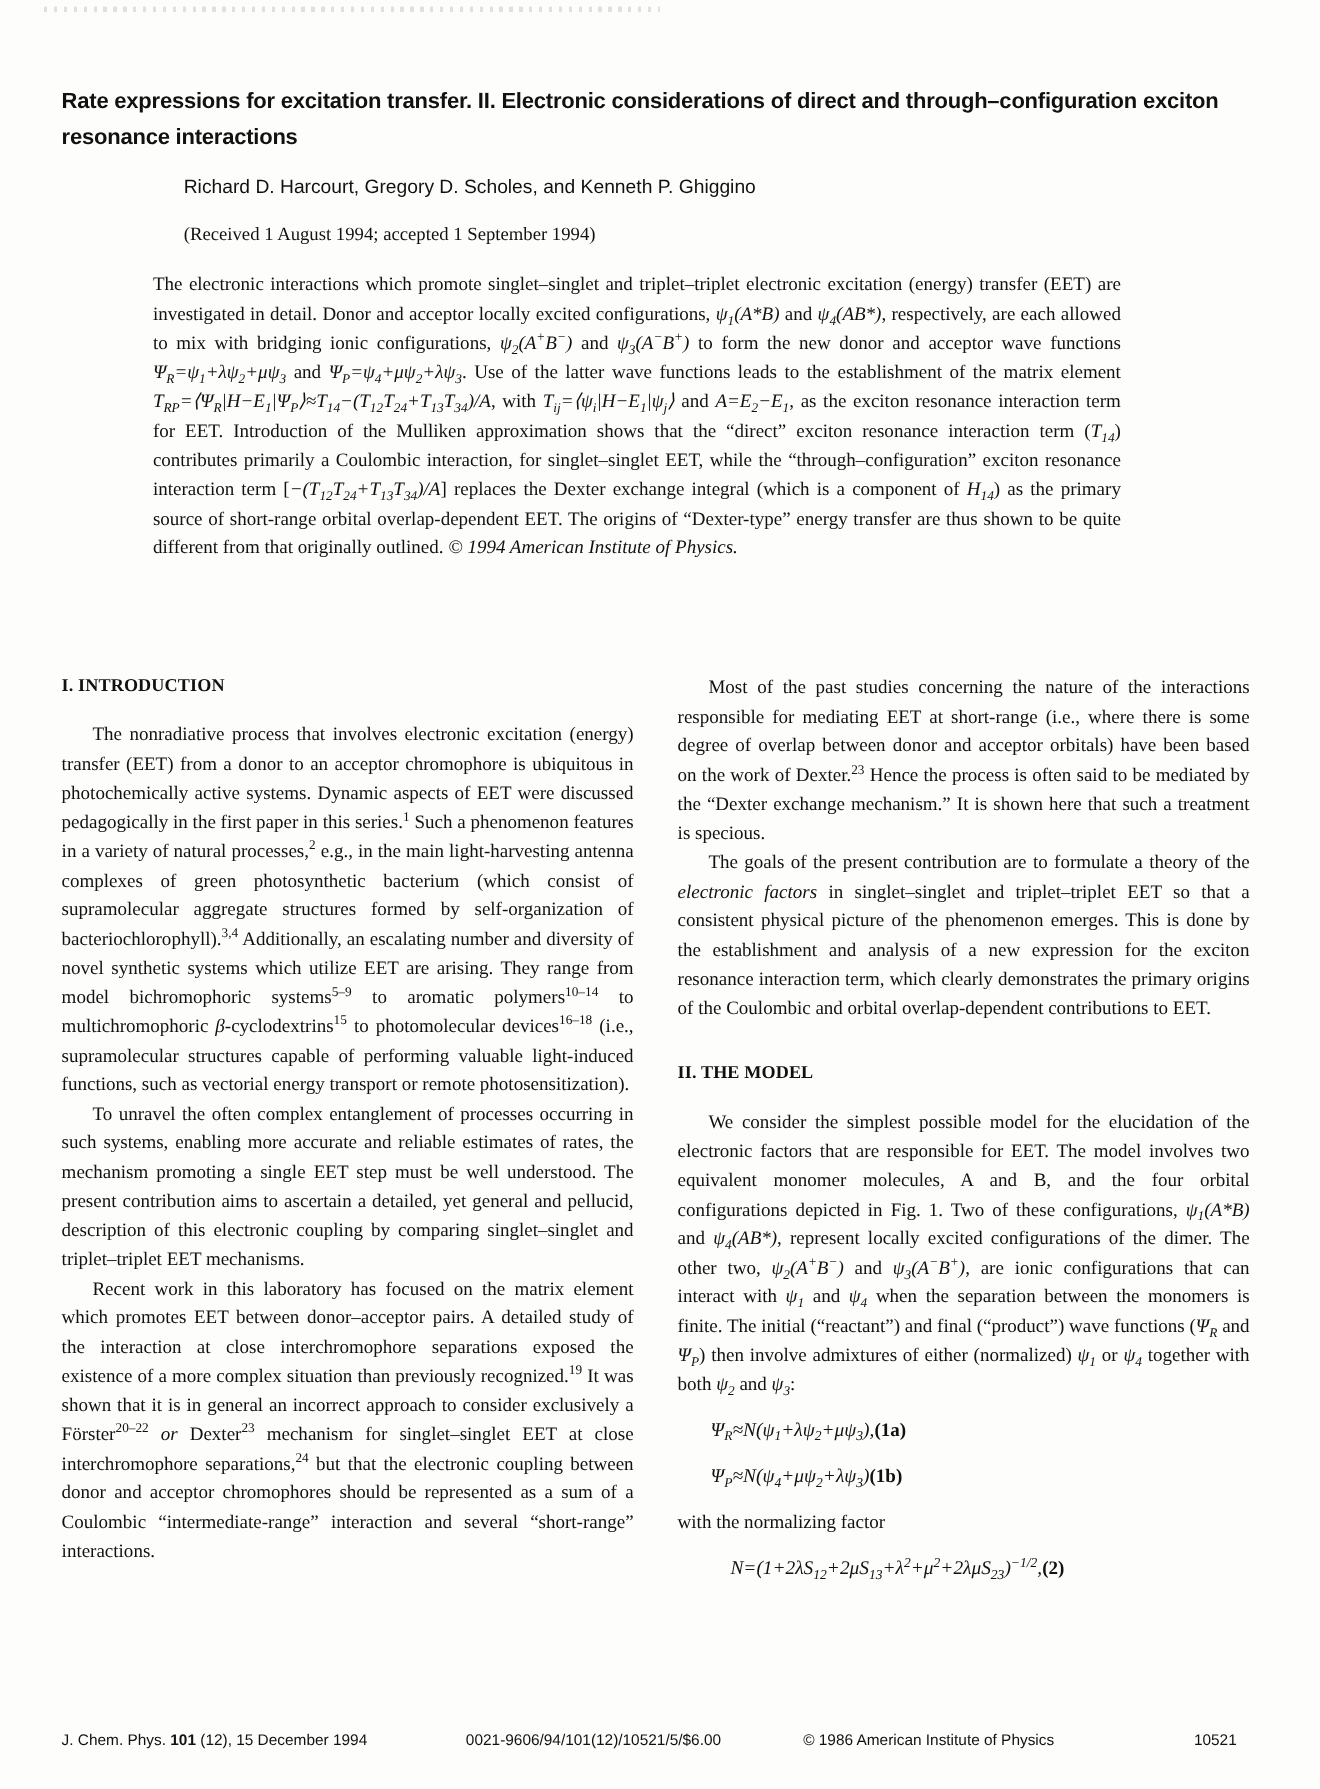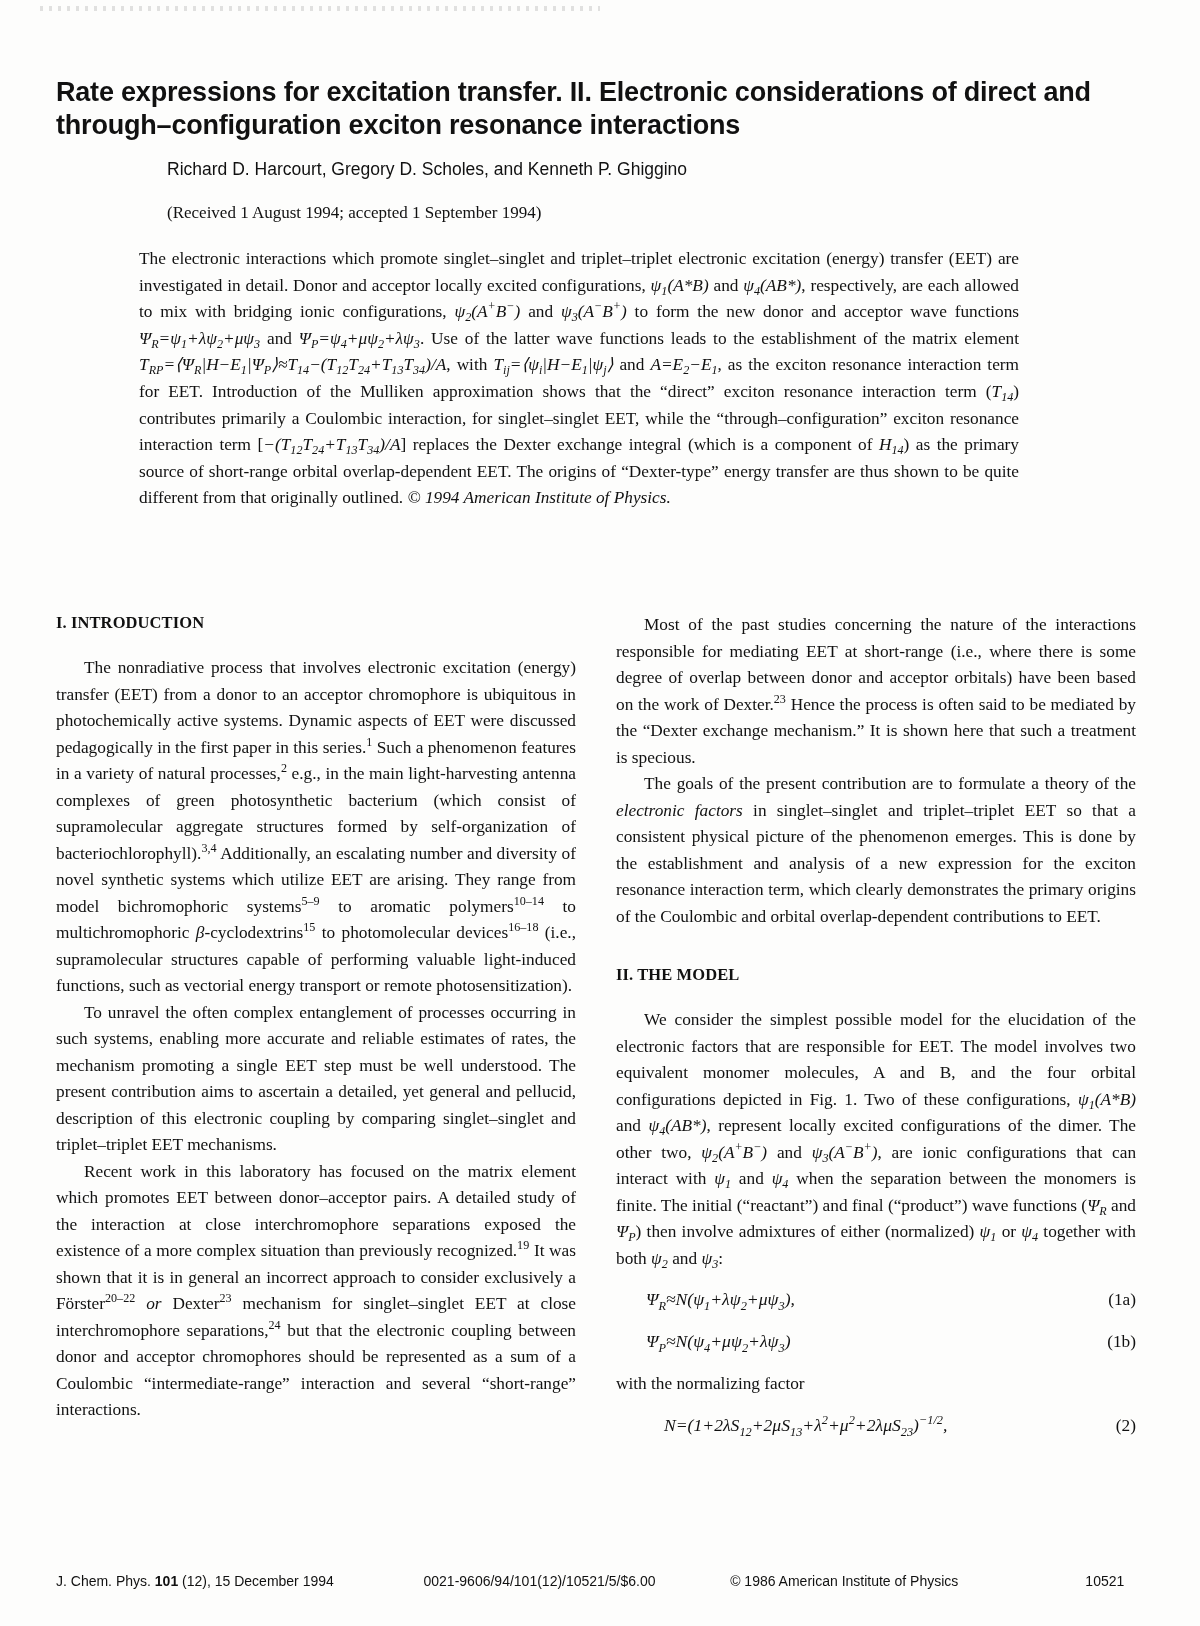--- a/index.html
+++ b/index.html
@@ -36,21 +36,21 @@
   .content {
     position: absolute;
     left: 56px;
     top: 76px;
     width: 1090px;
   }
 
   h1.title {
     font-family: "Liberation Sans", sans-serif;
     font-weight: bold;
-    font-size: 27px;
+    font-size: 20px;
     line-height: 33px;
     letter-spacing: -0.2px;
     margin: 0 0 16px 0;
     color: #111;
   }
 
   .byline-block {
     margin-left: 83px;
   }
   .authors {
@@ -134,34 +134,34 @@
 
   .math {
     font-family: "Liberation Serif", serif;
     font-style: italic;
   }
 
   
   .eq-row {
     display: flex;
     align-items: baseline;
-    justify-content: space-between;
     margin: 14px 0 0 0;
     text-indent: 0;
   }
   .eq-body {
     padding-left: 30px;
     font-family: "Liberation Serif", serif;
     font-size: 17.6px;
     white-space: nowrap;
   }
   .eq-num {
     font-family: "Liberation Serif", serif;
     font-size: 17.3px;
     white-space: nowrap;
+    font-weight: bold;
   }
   .eq-row.eq2 .eq-body { padding-left: 48px; }
   .gap-after-eq { margin-top: 16px; }
 
   .footer {
     position: absolute;
     left: 56px;
     bottom: 36px;
     width: 1090px;
     font-family: Liberation Sans, sans-serif;

